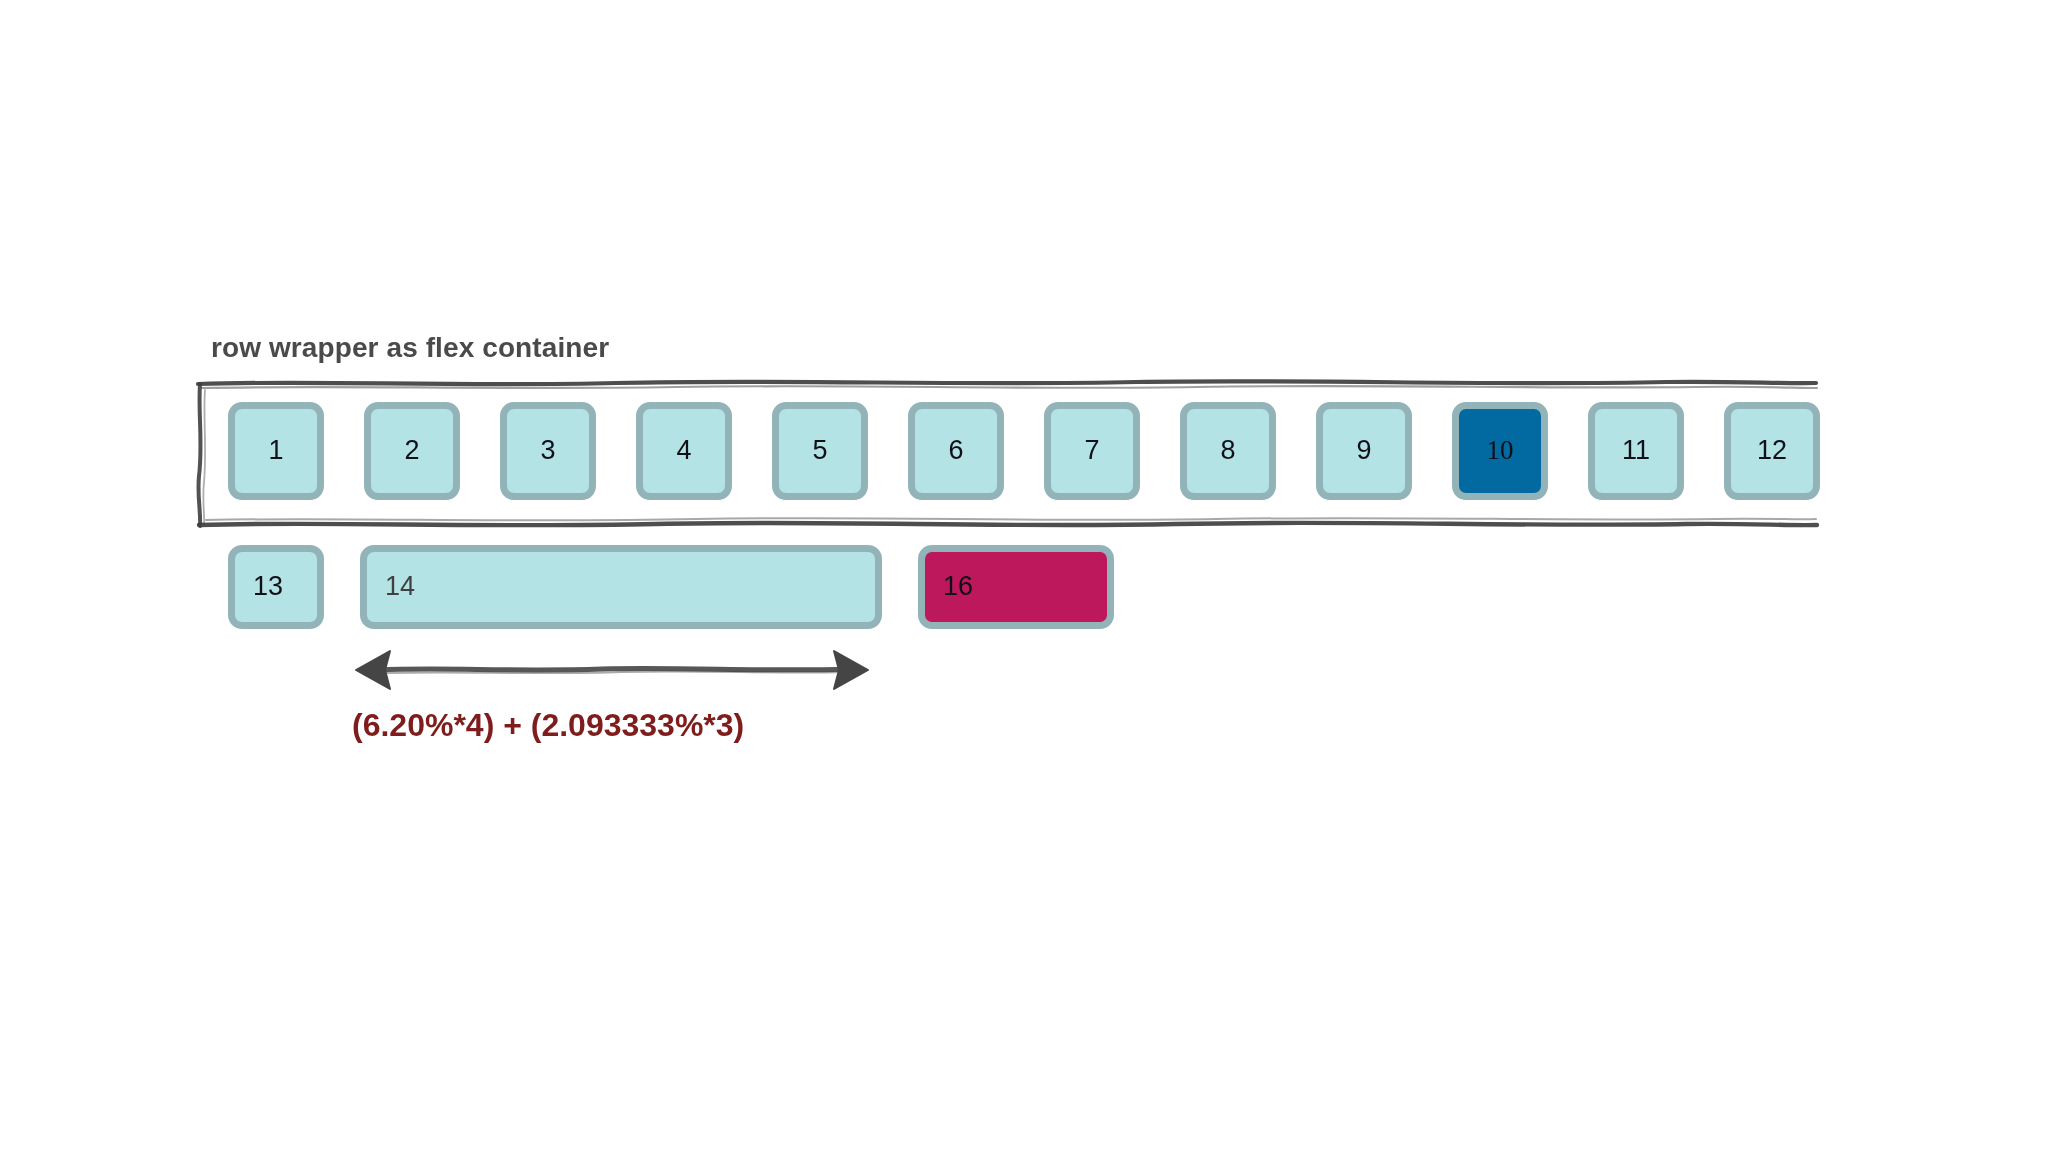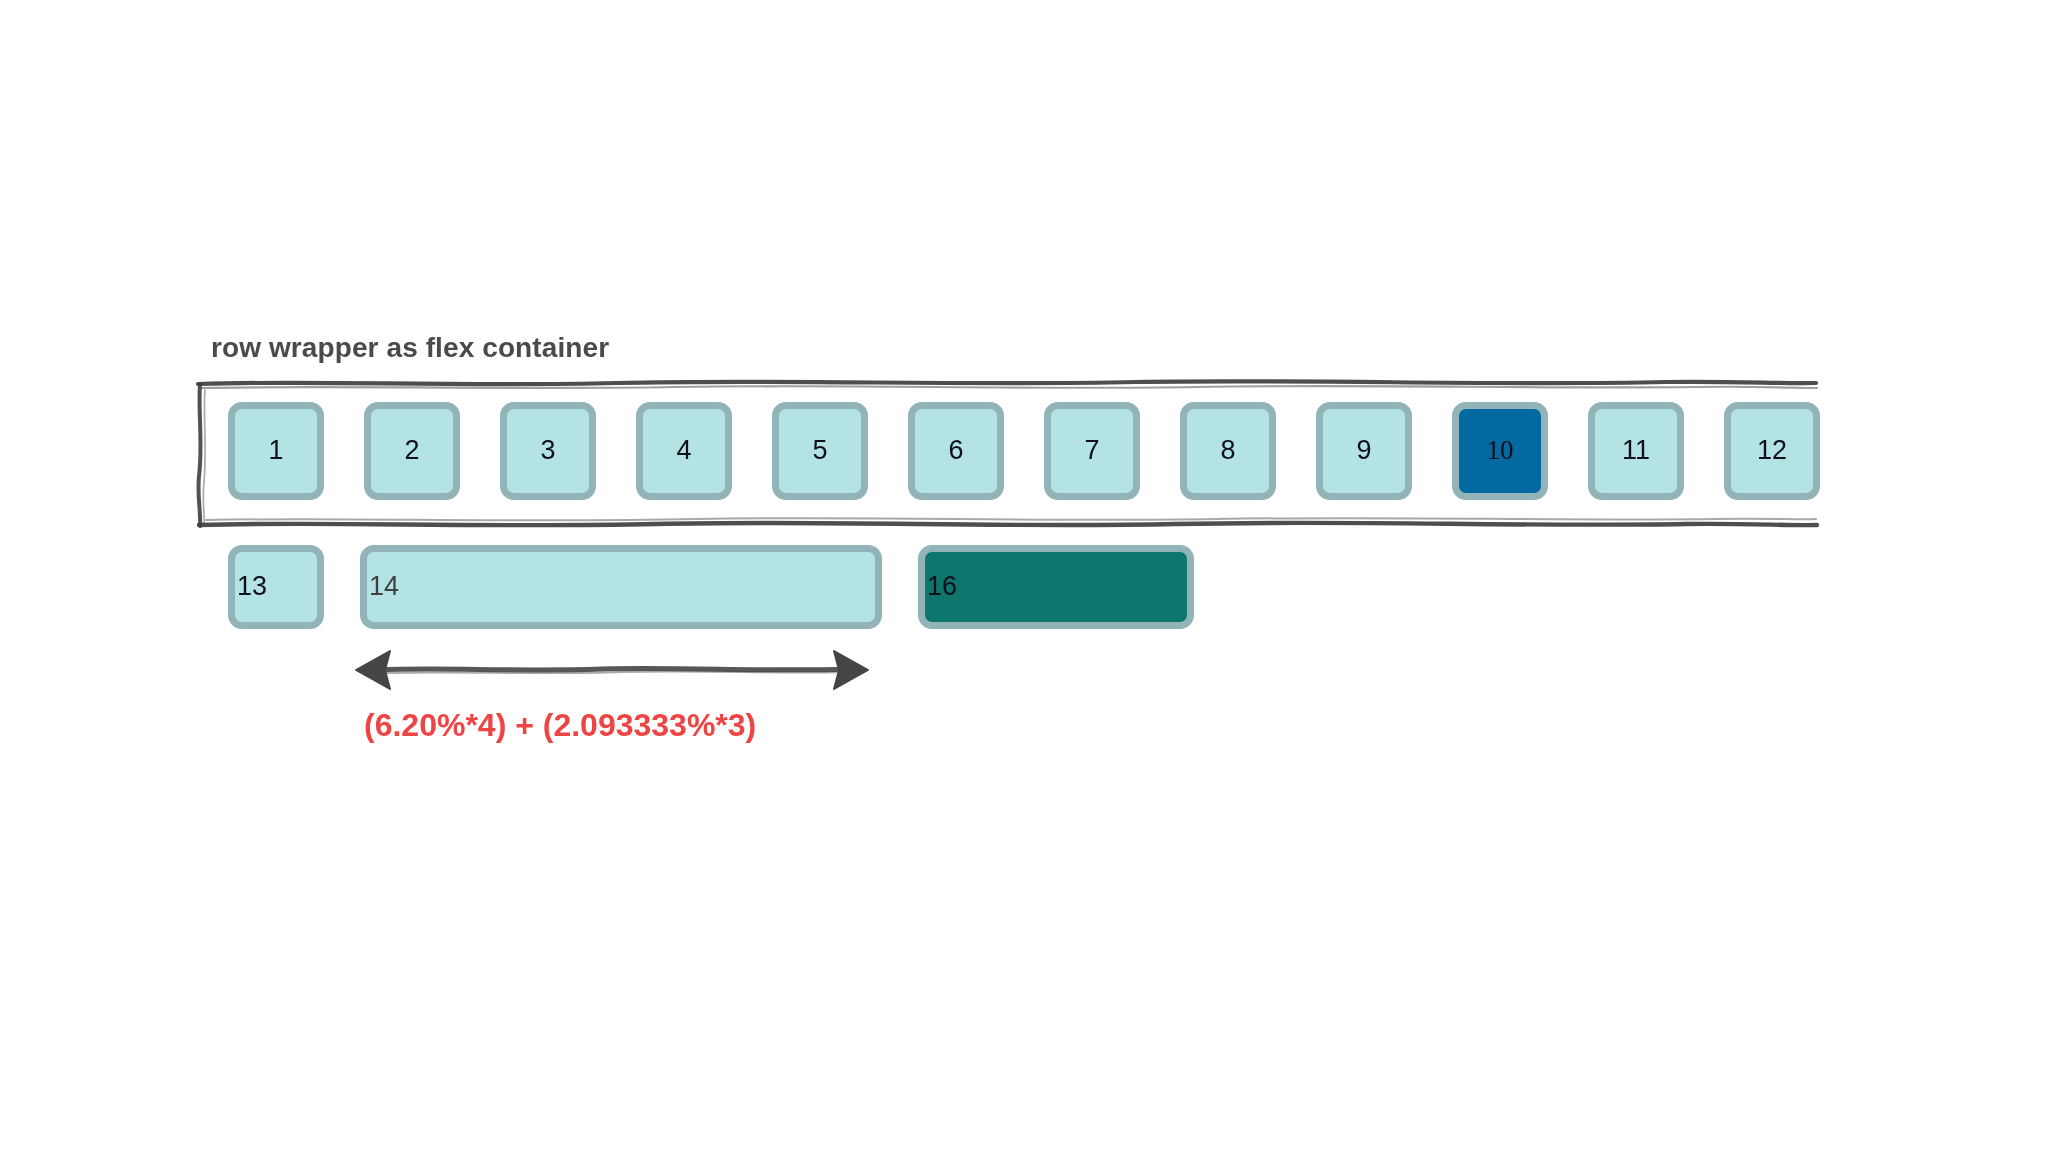--- a/index.html
+++ b/index.html
@@ -86,21 +86,21 @@
     flex: 0 0 auto;
   }
   .row-1 .item {
     width: 96px;
     height: 98px;
     justify-content: center;
   }
   .row-2 .item {
     height: 84px;
     justify-content: flex-start;
-    padding-left: 2px;
+    padding-left: 18px;
   }
   .item-label {
     line-height: 1;
     position: relative;
     top: -1px;
   }
 
   
   .measure-arrow {
     position: absolute;
@@ -181,29 +181,29 @@
       </div>
     </div>
 
   <div class="row row-2" style="gap: 36px;">
       <div class="item" style="width: 96px; background: rgb(180, 227, 230); border-color: rgb(146, 180, 184); color: rgb(16, 16, 24);">
         <span class="item-label">13</span>
       </div>
       <div class="item" style="width: 522px; background: rgb(180, 227, 230); border-color: rgb(146, 180, 184); color: #404040;">
         <span class="item-label">14</span>
       </div>
-      <div class="item" style="width: 276px; background: #0f766e; border-color: rgb(146, 180, 184); color: rgb(16, 16, 24);">
+      <div class="item" style="width: 196px; background: #be185d; border-color: rgb(146, 180, 184); color: rgb(16, 16, 24);">
         <span class="item-label">16</span>
       </div>
     </div>
 
   <div class="measure-arrow">
     <svg viewBox="0 0 520 60" preserveAspectRatio="none">
       <path d="M26,30 C90,27 160,32 250,29 C330,27 420,32 496,29" fill="none" stroke="#454545" stroke-width="5" stroke-linecap="round" opacity="0.9"></path>
       <path d="M34,33 C110,31 190,35 270,32 C350,30 430,34 492,32" fill="none" stroke="#454545" stroke-width="2" stroke-linecap="round" opacity="0.45"></path>
       <path d="M4,30 L38,11 L33,30 L38,49 Z" fill="#454545" stroke="#454545" stroke-width="2" stroke-linejoin="round"></path>
       <path d="M516,30 L482,11 L487,30 L482,49 Z" fill="#454545" stroke="#454545" stroke-width="2" stroke-linejoin="round"></path>
     </svg>
   </div>
 
-  <div class="formula" style="color: #ef4444; margin-left: 12px;">(6.20%*4) + (2.093333%*3)</div>
+  <div class="formula" style="color: #7f1d1d;">(6.20%*4) + (2.093333%*3)</div>
 
 </div>
 
 </body></html>

